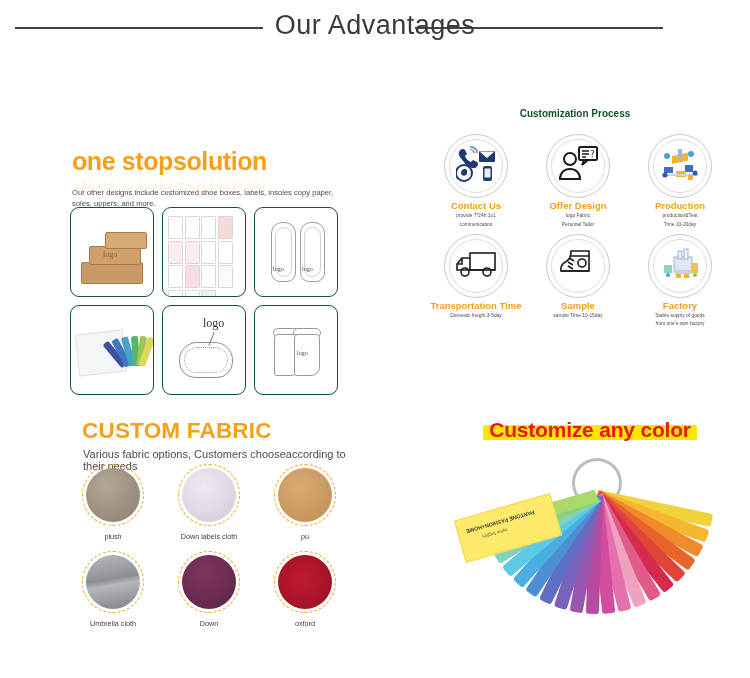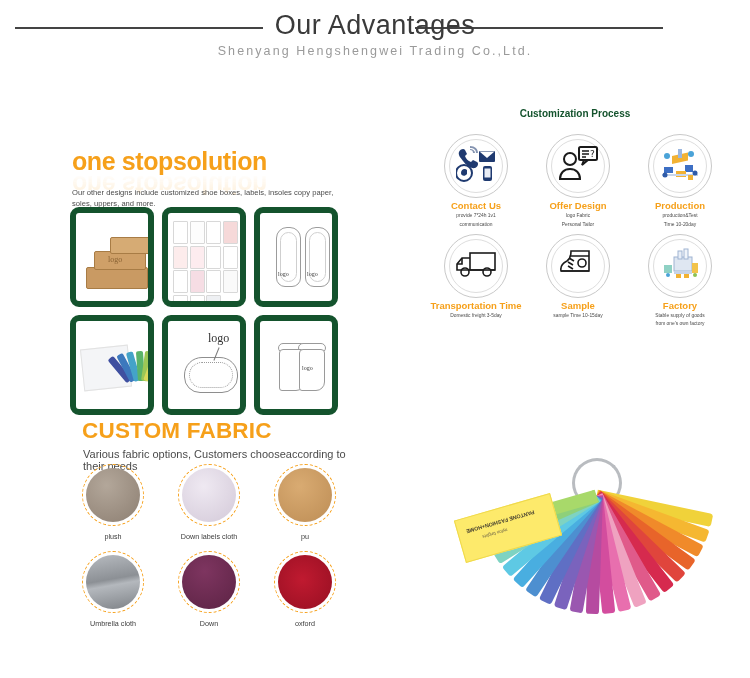--- a/index.html
+++ b/index.html
@@ -39,21 +39,21 @@
     -webkit-mask-image:linear-gradient(to top,transparent 5%,rgba(0,0,0,.55) 95%);
     mask-image:linear-gradient(to top,transparent 5%,rgba(0,0,0,.55) 95%);
   }
   .stop-desc{
     position:absolute;left:12px;top:48px;width:265px;
     font-size:7.6px;color:#4b4b4b;line-height:1.45;
   }
   .tile-grid{position:absolute;left:10px;top:68px;width:268px;}
   .trow{display:flex;gap:8px;margin-bottom:8px;}
   .tile{
-    width:84px;height:88px;border:6px solid #14532d;border-radius:9px;
+    width:84px;height:88px;border:1px solid #14532d;border-radius:9px;
     background:#fff;position:relative;overflow:hidden;padding-left:36px;
   }
   .lbl{
     font-family:"Liberation Serif",serif;font-size:8px;color:#333;
     position:absolute;
   }
   
   .bx{position:absolute;background:#c99a63;border:1px solid #a87c45;}
   
   .tagwrap{position:absolute;left:5px;top:8px;width:74px;height:72px;
@@ -158,21 +158,20 @@
     transform:scale(-1,-1);transform-origin:center;white-space:nowrap;
   }
 </style>
 </head>
 <body>
 
 <div class="header">
   <div class="hdr-rule left"></div>
   <div class="hdr-rule right"></div>
   <div class="hdr-title">Our Advantages</div>
-  <div class="hdr-sub">Shenyang Hengshengwei Trading Co.,Ltd.</div>
 </div>
 
 <div class="quad" id="q1">
   <div class="stop-title">one stopsolution</div>
   <div class="stop-title-mirror">one stopsolution</div>
   <div class="stop-desc">Our other designs include customized shoe boxes, labels, insoles copy paper, soles, uppers, and more.</div>
 
   <div class="tile-grid">
     <div class="trow">
 
@@ -421,20 +420,25 @@
         <div class="fswatch">
           <div class="fdisc" style="background:radial-gradient(circle at 45% 45%, #c01a30, #960f22);"></div>
         </div>
         <div class="fname">oxford</div>
       </div>
     </div>
   </div>
 </div>
 
 <div class="quad" id="q4">
+  <div class="col-title-wrap">
+    <span class="col-hl">
+      <span class="col-title">Customize any color</span>
+    </span>
+  </div>
 
   <div class="fandeck">
     <div class="ring"></div>
     <div class="blade" style="transform:rotate(-78deg);background:#f0d23a;"></div>
     <div class="blade" style="transform:rotate(-70deg);background:#f5b731;"></div>
     <div class="blade" style="transform:rotate(-62deg);background:#f08a2a;"></div>
     <div class="blade" style="transform:rotate(-54deg);background:#e8642a;"></div>
     <div class="blade" style="transform:rotate(-46deg);background:#e0453c;"></div>
     <div class="blade" style="transform:rotate(-38deg);background:#d62a4e;"></div>
     <div class="blade" style="transform:rotate(-30deg);background:#e05a8a;"></div>

